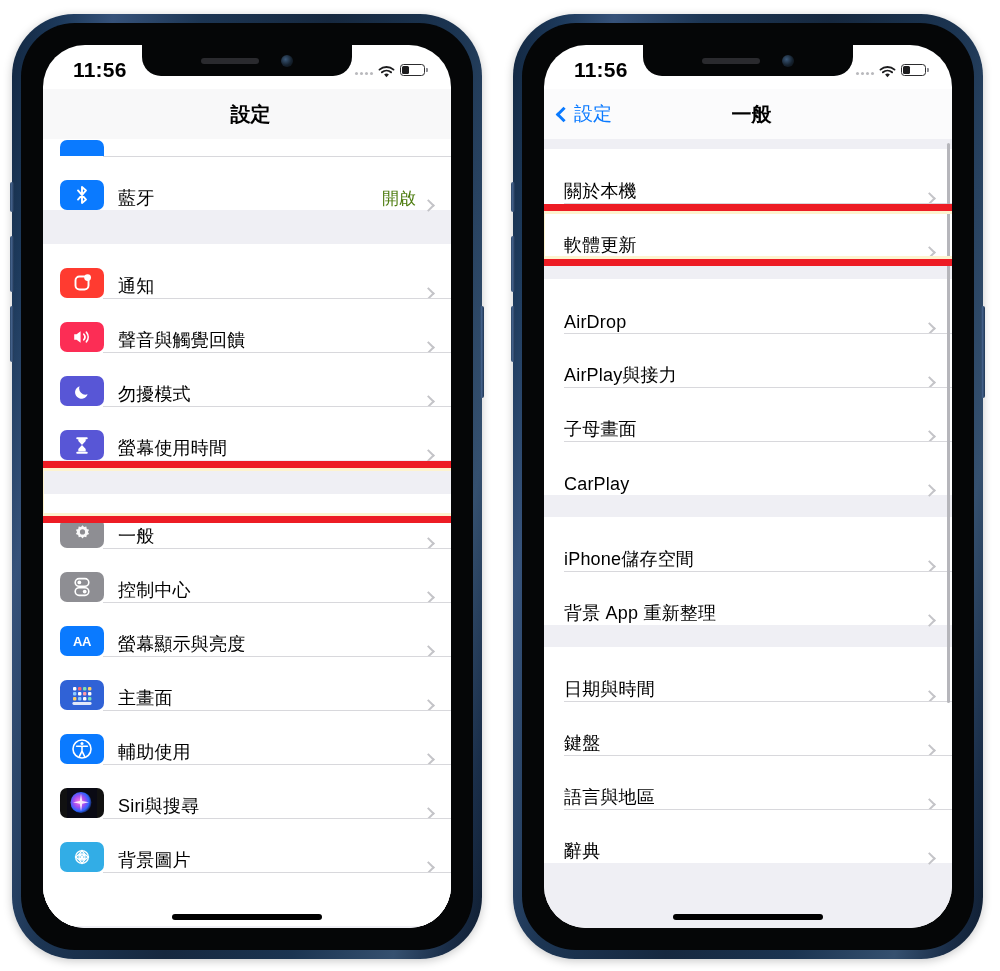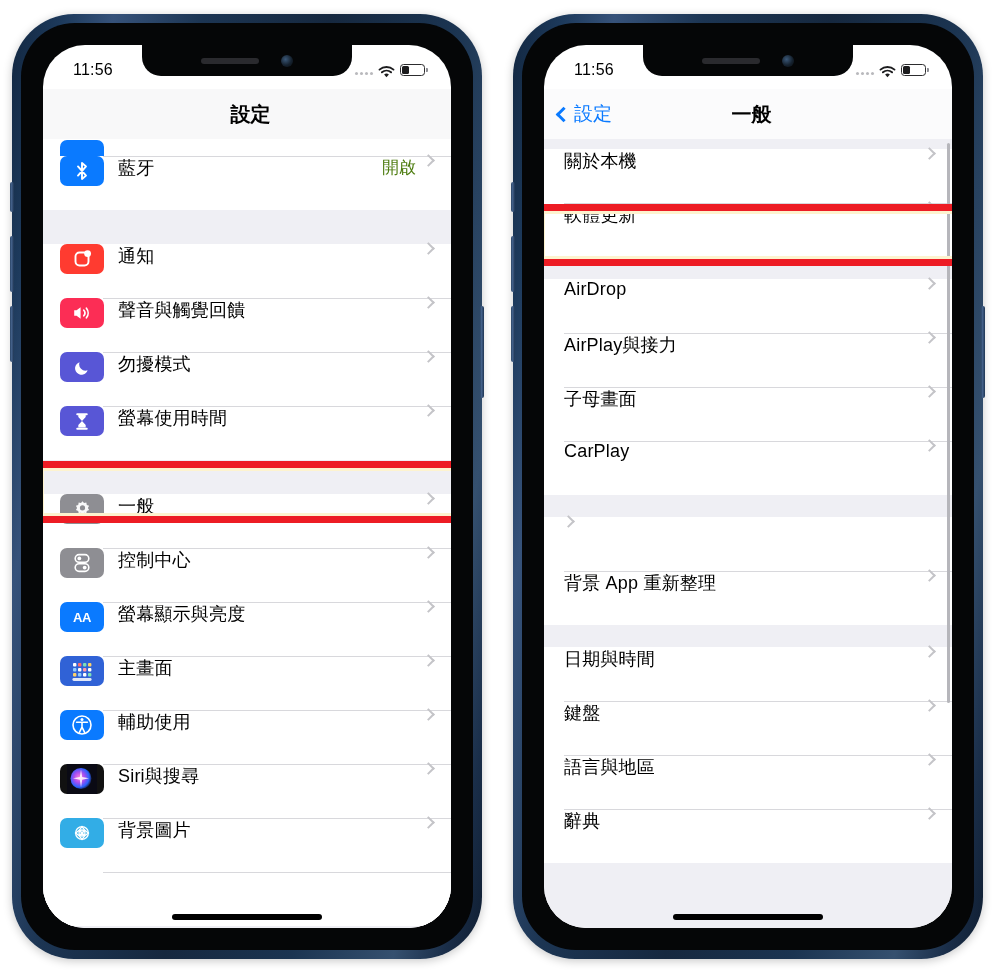--- a/index.html
+++ b/index.html
@@ -73,21 +73,21 @@
   .phone.right .btn-vd   { left: -2px; top: 292px; width: 4px; height: 56px; }
   .phone.right .btn-pwr  { right: -2px; top: 292px; width: 4px; height: 92px; }
 
   
   .statusbar {
     position: absolute; top: 0; left: 0; right: 0; height: 44px;
     display: flex; align-items: center; justify-content: space-between;
     padding: 6px 26px 0 30px;
     z-index: 25;
   }
-  .sb-time { font-size: 16px; font-weight: normal; color: #000; letter-spacing: .2px; }
+  .sb-time { font-size: 21px; font-weight: bold; color: #000; letter-spacing: .2px; }
   .sb-right { display: flex; align-items: center; gap: 5px; }
   .sb-dots { display: flex; gap: 2px; align-items: flex-end; height: 9px; }
   .sb-dots i { display:block; width: 3px; height: 3px; background: #b9b9bd; border-radius: 50%; }
   .wifi { position: relative; width: 17px; height: 12px; }
   .batt { position: relative; width: 25px; height: 12px;
           border: 1.5px solid #2c2c2e; border-radius: 3.5px; }
   .batt::after { content:""; position:absolute; right:-3.5px; top: 3px;
                  width: 2px; height: 4px; background: #8d8d93; border-radius: 0 1px 1px 0;}
   .batt i { position: absolute; left: 1.2px; top: 1.2px; bottom: 1.2px;
             width: 7px; background: #1c1c1e; border-radius: 1.5px; }
@@ -116,21 +116,21 @@
     position: absolute; top: 94px; left: 0; right: 0; bottom: 0;
     background: #efeff4;
     overflow: hidden;
   }
   .grp-gap { height: 34px; background: #efeff4; }
   .grp-gap.small { height: 22px; }
   .grp-gap.tiny { height: 10px; }
   .group { background: #fff; }
   .row {
     position: relative;
-    display: flex; align-items: flex-start;
+    display: flex; align-items: flex-end;
     height: 54px;
     background: #ffffff;
     padding-left: 17px;
     cursor: pointer;
   }
   .row.noicon { padding-left: 20px; }
   .row + .row::before {
     content: ""; position: absolute; top: 0; height: 1px;
     background: #d8d8dc;
   }
@@ -478,20 +478,21 @@
             <div class="row noicon">
               <div class="label">CarPlay</div>
               <div class="chev-r"></div>
             </div>
           </div>
 
           <div class="grp-gap small"></div>
 
           <div class="group">
             <div class="row noicon">
+              <div class="label">iPhone儲存空間</div>
               <div class="chev-r"></div>
             </div>
             <div class="row noicon">
               <div class="label">背景 App 重新整理</div>
               <div class="chev-r"></div>
             </div>
           </div>
 
           <div class="grp-gap small"></div>
 

